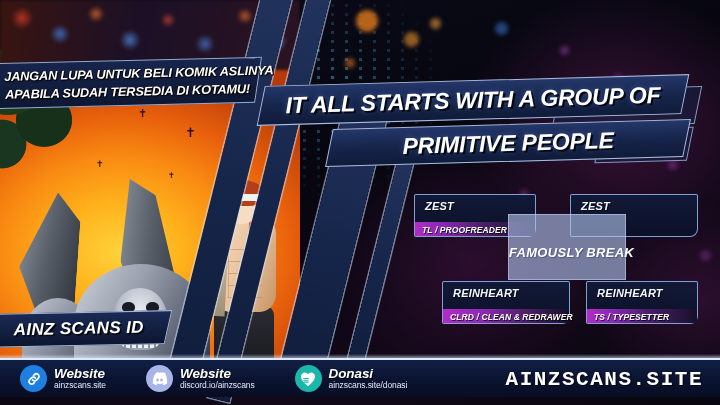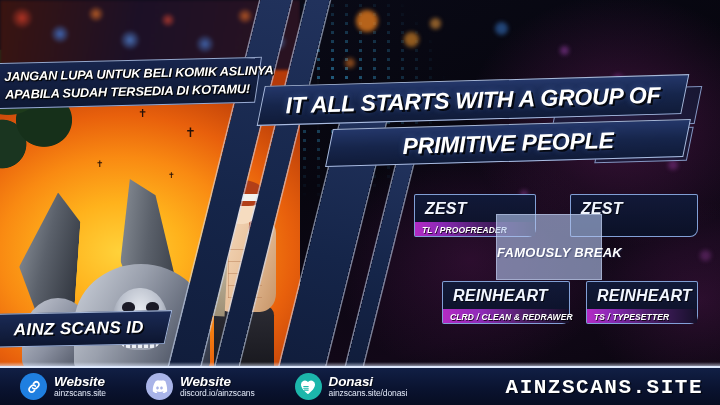--- a/index.html
+++ b/index.html
@@ -196,21 +196,21 @@
   
   .credit {
     position: absolute;
     background: linear-gradient(180deg, rgba(17,27,58,0.93) 0%, rgba(11,18,40,0.93) 100%);
     border: 1px solid rgba(150,185,245,0.85);
     border-radius: 2px 2px 8px 2px;
     z-index: 8;
   }
   .credit-name {
     color: #f2f6ff; font-weight: 700; font-style: italic;
-    font-size: 16px; letter-spacing: 0.2px;
+    font-size: 11px; letter-spacing: 0.2px;
     padding: 5px 0 2px 10px; white-space: nowrap;
     text-shadow: 1px 1px 0 rgba(0,0,0,.7);
   }
   .credit-role {
     position: absolute; left: 0; bottom: 0; width: 100%; height: 14px;
     background: linear-gradient(90deg, #b32bc4 0%, #8a29b5 22%, #4d1f6b 55%, #16102a 100%);
     color: #ffffff; font-weight: 700; font-style: italic;
     font-size: 8.5px; letter-spacing: 0.1px;
     padding: 2.5px 0 0 7px; white-space: nowrap;
     text-shadow: 0.8px 0.8px 0 rgba(0,0,0,.75);
@@ -231,21 +231,21 @@
   }
   .overlay-role {
     color: #eef2fc; font-weight: 700; font-style: italic;
     font-size: 8.5px; text-align: center; padding-top: 4px;
     letter-spacing: 0.2px; white-space: nowrap;
     text-shadow: 0.8px 0.8px 1px rgba(40,50,90,.45);
   }
 
   
   .botbar {
-    position: absolute; left: 0; bottom: 0; width: 720px; height: 39px;
+    position: absolute; left: 0; bottom: 8px; width: 720px; height: 39px;
     background: linear-gradient(180deg, #111f45 0%, #0a1330 55%, #070d22 100%);
     border-top: 2px solid #d8e4fb;
     z-index: 20;
     display: flex; align-items: center;
   }
   .botbar::before {
     content: ""; position: absolute; left: 0; top: -6px; width: 720px; height: 6px;
     background: linear-gradient(180deg, rgba(225,235,255,0.0), rgba(225,235,255,0.85));
   }
   .link-group { display: flex; align-items: center; gap: 7px; }
@@ -361,21 +361,21 @@
   <div class="credit" style="left:442px;top:281px;width:128px;height:43px;">
     <div class="credit-name">REINHEART</div>
     <div class="credit-role wide">CLRD / CLEAN &amp; REDRAWER</div>
   </div>
 
   <div class="credit" style="left:586px;top:281px;width:112px;height:43px;">
     <div class="credit-name">REINHEART</div>
     <div class="credit-role">TS / TYPESETTER</div>
   </div>
 
-  <div class="overlay-credit" style="left:496px;top:214px;width:106px;height:66px;">
+  <div class="overlay-credit" style="left:508px;top:214px;width:118px;height:66px;">
     <div class="overlay-name">FAMOUSLY BREAK</div>
   </div>
 
   <div class="botbar">
 
     <div class="link-group" style="margin-left:20px;">
       <div class="link-icon" style="background:#1f7fe0;">
         <svg width="16" height="16" viewBox="0 0 24 24" fill="none" stroke="#ffffff" stroke-width="2.6" stroke-linecap="round">
           <path d="M10 13.5a4 4 0 0 0 5.7.3l2.6-2.6a4 4 0 1 0-5.7-5.7l-1.3 1.3"></path>
           <path d="M14 10.5a4 4 0 0 0-5.7-.3l-2.6 2.6a4 4 0 1 0 5.7 5.7l1.3-1.3"></path>

